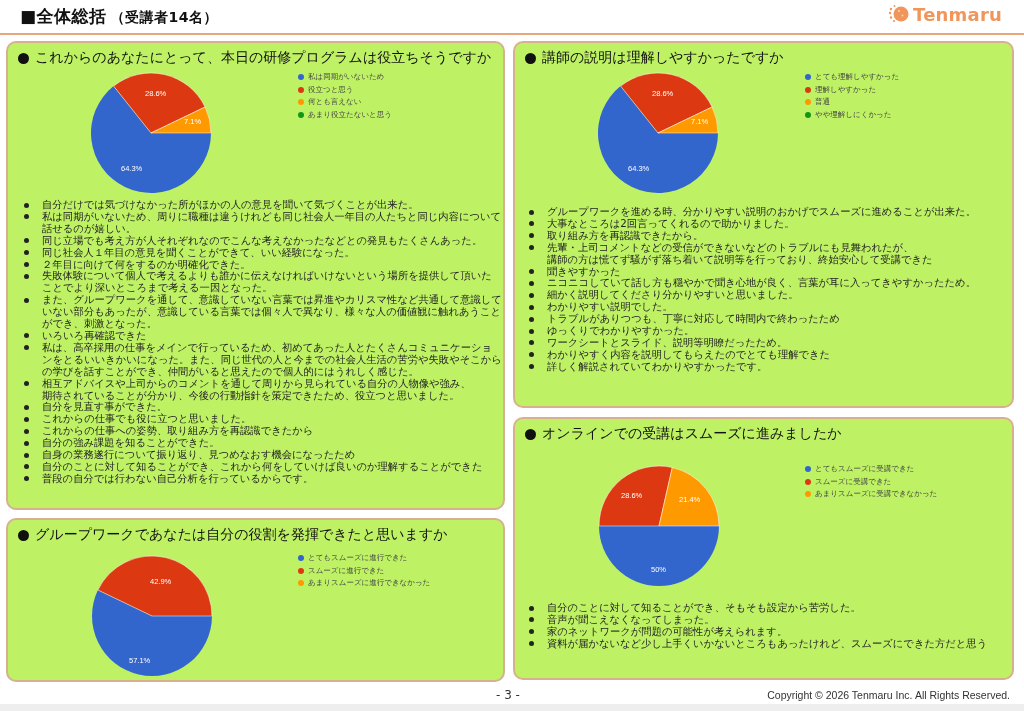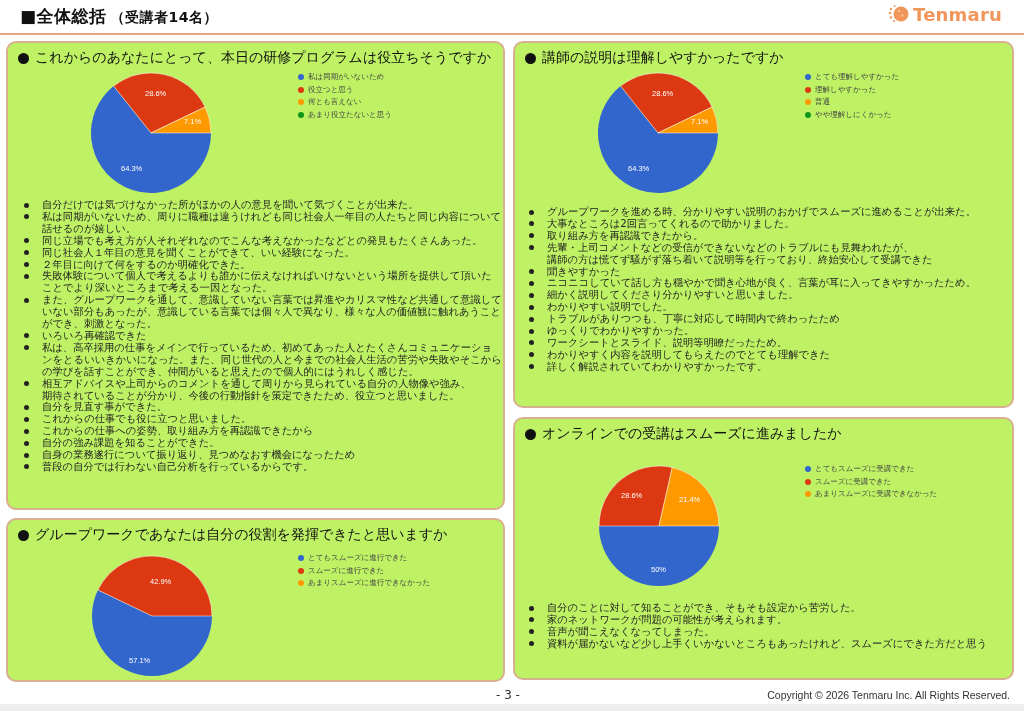--- a/index.html
+++ b/index.html
@@ -98,20 +98,21 @@
       <li style="white-space: pre-line;">また、グループワークを通して、意識していない言葉では昇進やカリスマ性など共通して意識していない部分もあったが、意識している言葉では個々人で異なり、様々な人の価値観に触れあうことができ、刺激となった。</li>
       <li style="white-space: pre-line;">いろいろ再確認できた</li>
       <li style="white-space: pre-line;">私は、高卒採用の仕事をメインで行っているため、初めてあった人とたくさんコミュニケーションをとるいいきかいになった。また、同じ世代の人と今までの社会人生活の苦労や失敗やそこからの学びを話すことができ、仲間がいると思えたので個人的にはうれしく感じた。</li>
       <li style="white-space: pre-line;">相互アドバイスや上司からのコメントを通して周りから見られている自分の人物像や強み、
 期待されていることが分かり、今後の行動指針を策定できたため、役立つと思いました。</li>
       <li style="white-space: pre-line;">自分を見直す事ができた。</li>
       <li style="white-space: pre-line;">これからの仕事でも役に立つと思いました。</li>
       <li style="white-space: pre-line;">これからの仕事への姿勢、取り組み方を再認識できたから</li>
       <li style="white-space: pre-line;">自分の強み課題を知ることができた。</li>
       <li style="white-space: pre-line;">自身の業務遂行について振り返り、見つめなおす機会になったため</li>
+      <li style="white-space: pre-line;">自分のことに対して知ることができ、これから何をしていけば良いのか理解することができた</li>
       <li style="white-space: pre-line;">普段の自分では行わない自己分析を行っているからです。</li>
     </ul>
 </div>
 
 <div class="panel" style="left:6px; top:518px; width:499px; height:164px;">
   <div class="panel-title">
     <span class="dot"></span>
     <span>グループワークであなたは自分の役割を発揮できたと思いますか</span>
   </div>
   <svg class="pie" style="left:82px; top:34px;" width="124" height="124" viewBox="-62 -62 124 124">
@@ -209,21 +210,21 @@
         <span class="sw" style="background:#dc3912"></span>
         <span>スムーズに受講できた</span>
       </div>
     <div class="item">
         <span class="sw" style="background:#ff9900"></span>
         <span>あまりスムーズに受講できなかった</span>
       </div>
   </div>
   <ul class="comments" id="c-online" style="left:8px; top:183px; width:486px;">
       <li style="white-space: pre-line;">自分のことに対して知ることができ、そもそも設定から苦労した。</li>
+      <li style="white-space: pre-line;">音声が聞こえなくなってしまった。</li>
       <li style="white-space: pre-line;">家のネットワークが問題の可能性が考えられます。</li>
-      <li style="white-space: pre-line;">音声が聞こえなくなってしまった。</li>
       <li style="white-space: pre-line;">資料が届かないなど少し上手くいかないところもあったけれど、スムーズにできた方だと思う</li>
     </ul>
 </div>
 
 <div class="footer-page">- 3 -</div>
 <div class="footer-copy">Copyright © 2026 Tenmaru Inc. All Rights Reserved.</div>
 <div class="footer-bar"></div>
 
 </body></html>

